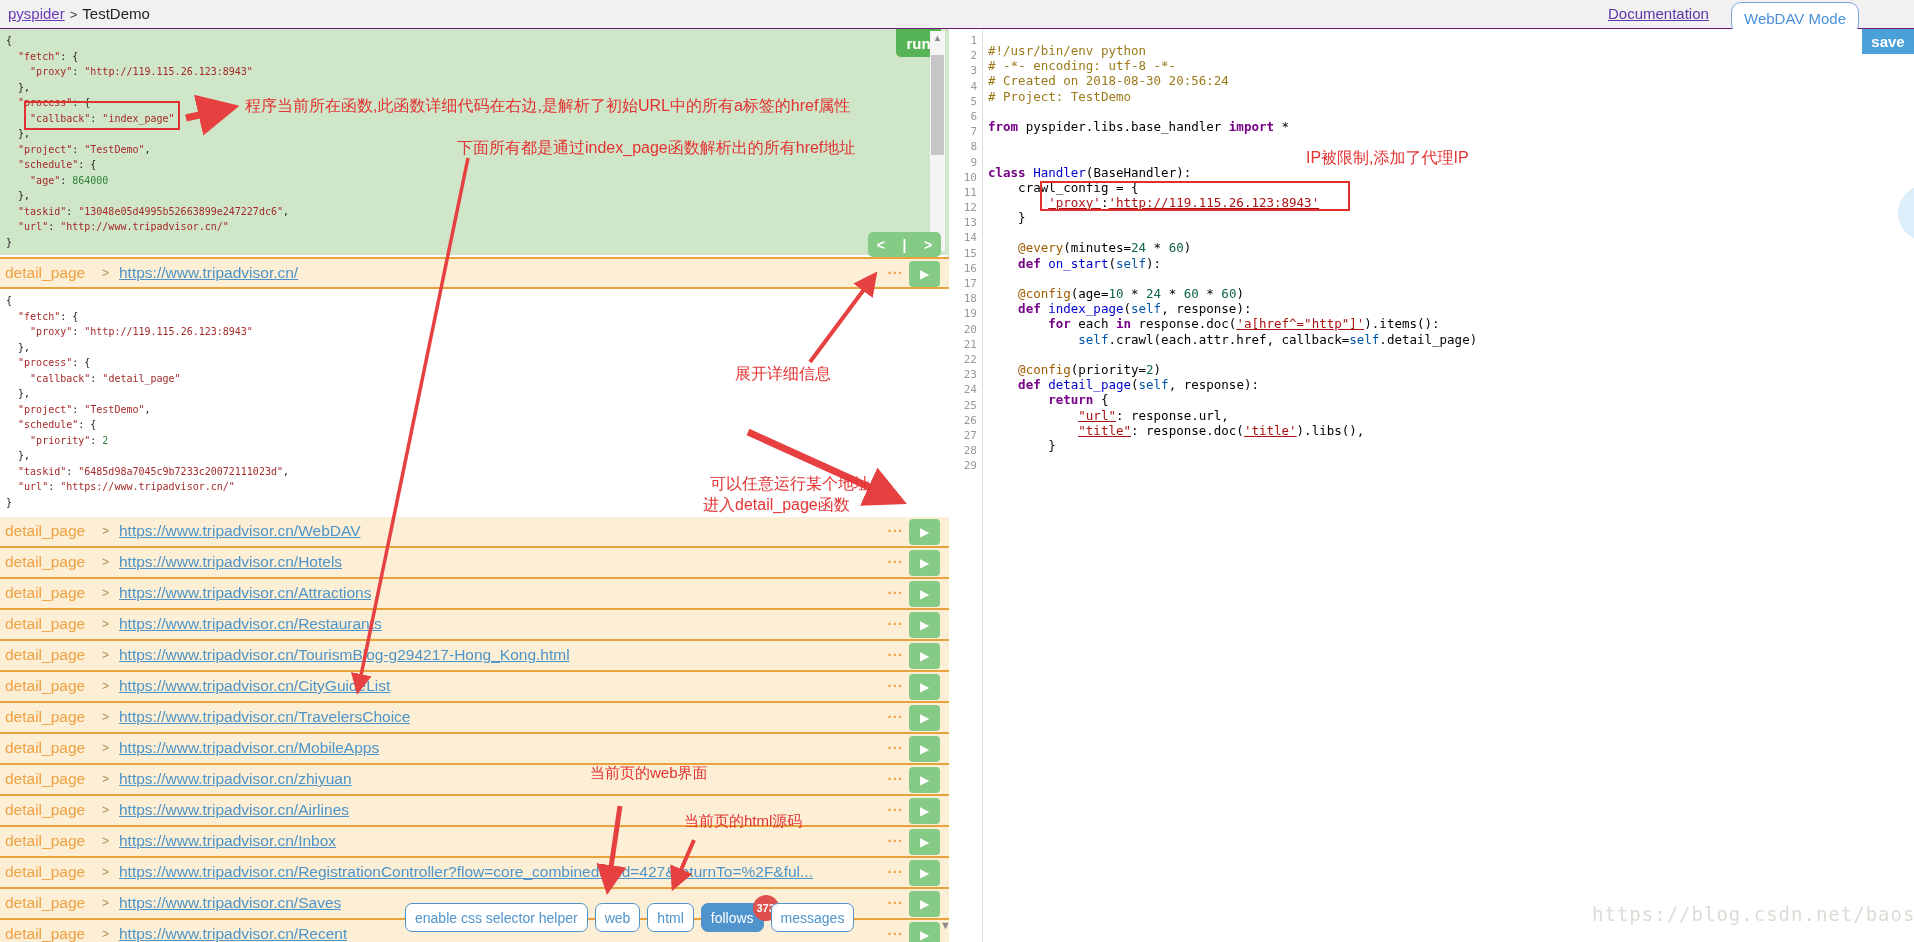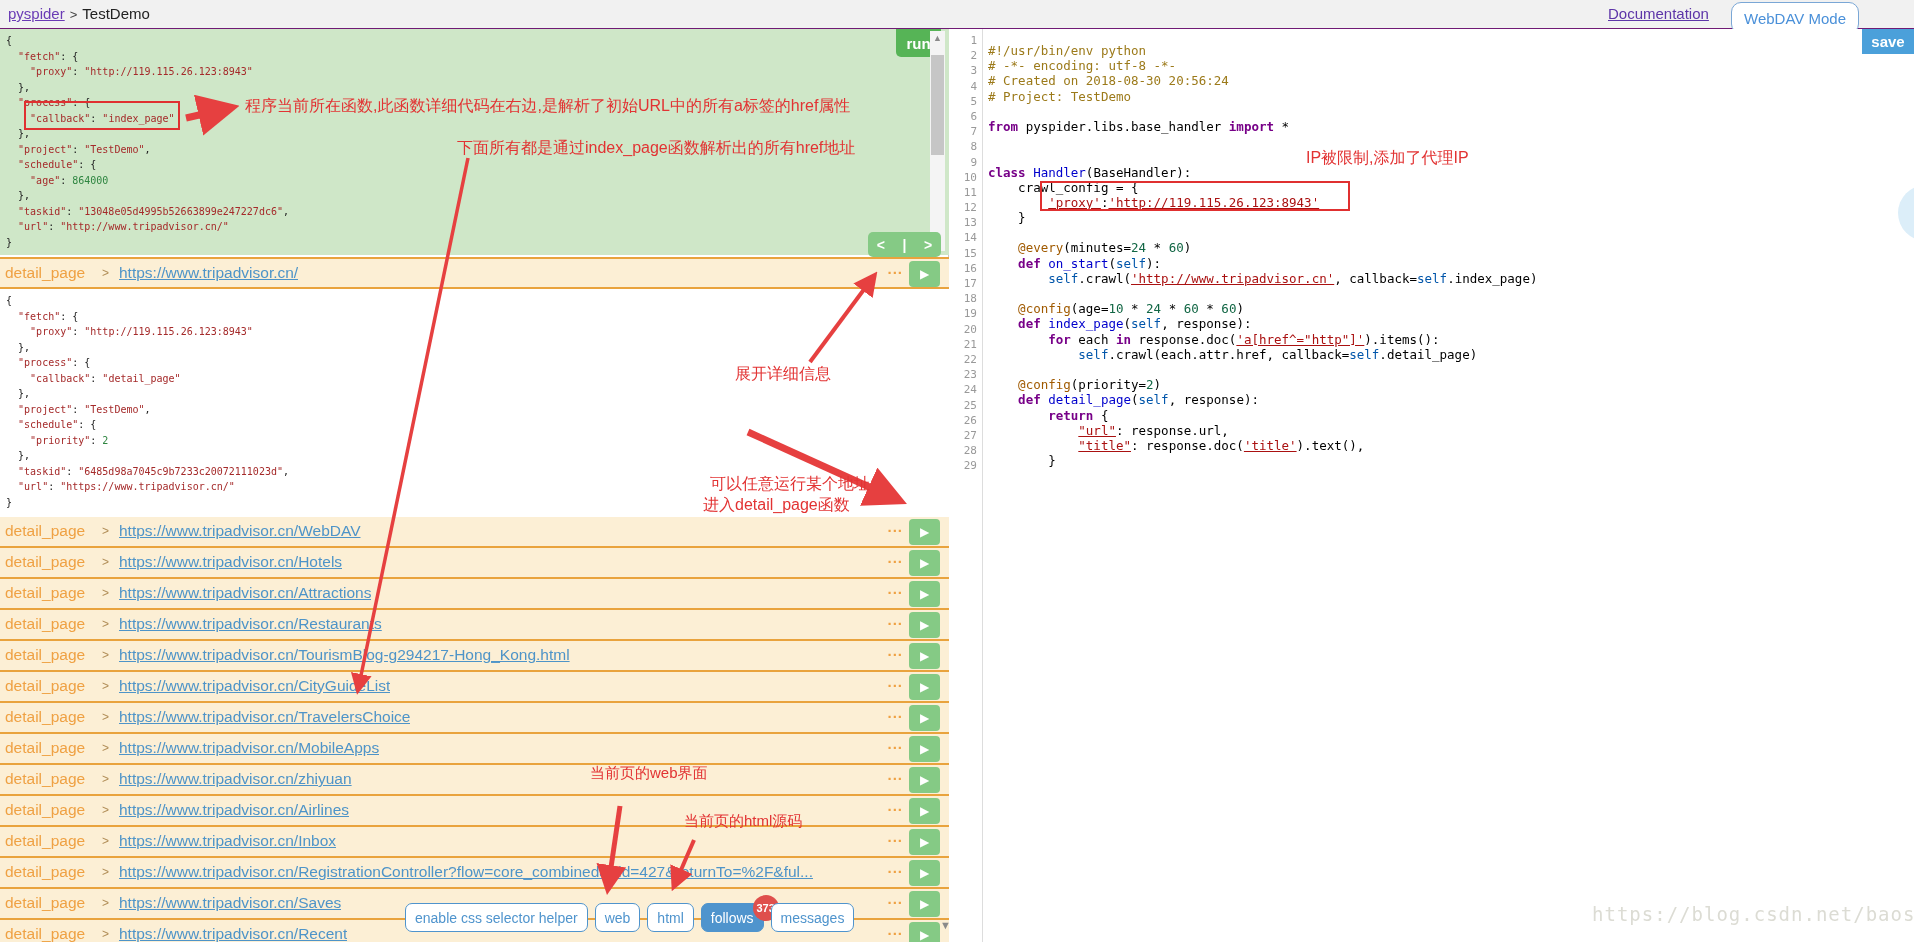--- a/index.html
+++ b/index.html
@@ -340,32 +340,31 @@
         <div class="cline"><span class="sg-k">from</span><span> pyspider.libs.base_handler </span><span class="sg-k">import</span><span> *</span></div>
         <div class="cline"></div>
         <div class="cline"></div>
         <div class="cline"><span class="sg-k">class</span><span> </span><span class="sg-d">Handler</span><span>(BaseHandler):</span></div>
         <div class="cline"><span>    crawl_config = {</span></div>
         <div class="cline"><span>        </span><span class="sg-s">'proxy'</span><span>:</span><span class="sg-s">'http://119.115.26.123:8943'</span></div>
         <div class="cline"><span>    }</span></div>
         <div class="cline"></div>
         <div class="cline"><span>    </span><span class="sg-m">@every</span><span>(minutes=</span><span class="sg-n">24</span><span> * </span><span class="sg-n">60</span><span>)</span></div>
         <div class="cline"><span>    </span><span class="sg-k">def</span><span> </span><span class="sg-d">on_start</span><span>(</span><span class="sg-v">self</span><span>):</span></div>
-        <div class="cline"><span>        </span><span class="sg-v">self</span><span>.crawl(</span><span class="sg-s">'http://www.tripadvisor.cn'</span><span>, callback=</span><span class="sg-v">self</span><span>.index_page)</span></div>
         <div class="cline"></div>
         <div class="cline"><span>    </span><span class="sg-m">@config</span><span>(age=</span><span class="sg-n">10</span><span> * </span><span class="sg-n">24</span><span> * </span><span class="sg-n">60</span><span> * </span><span class="sg-n">60</span><span>)</span></div>
         <div class="cline"><span>    </span><span class="sg-k">def</span><span> </span><span class="sg-d">index_page</span><span>(</span><span class="sg-v">self</span><span>, response):</span></div>
         <div class="cline"><span>        </span><span class="sg-k">for</span><span> each </span><span class="sg-k">in</span><span> response.doc(</span><span class="sg-s">'a[href^="http"]'</span><span>).items():</span></div>
         <div class="cline"><span>            </span><span class="sg-v">self</span><span>.crawl(each.attr.href, callback=</span><span class="sg-v">self</span><span>.detail_page)</span></div>
         <div class="cline"></div>
         <div class="cline"><span>    </span><span class="sg-m">@config</span><span>(priority=</span><span class="sg-n">2</span><span>)</span></div>
         <div class="cline"><span>    </span><span class="sg-k">def</span><span> </span><span class="sg-d">detail_page</span><span>(</span><span class="sg-v">self</span><span>, response):</span></div>
         <div class="cline"><span>        </span><span class="sg-k">return</span><span> {</span></div>
         <div class="cline"><span>            </span><span class="sg-s">"url"</span><span>: response.url,</span></div>
-        <div class="cline"><span>            </span><span class="sg-s">"title"</span><span>: response.doc(</span><span class="sg-s">'title'</span><span>).text(),</span></div>
+        <div class="cline"><span>            </span><span class="sg-s">"title"</span><span>: response.doc(</span><span class="sg-s">'title'</span><span>).libs(),</span></div>
         <div class="cline"><span>        }</span></div>
         <div class="cline"></div>
       </div>
     <button id="save-btn">save</button>
   </div>
 
   <div class="annot" id="annot-1">程序当前所在函数,此函数详细代码在右边,是解析了初始URL中的所有a标签的href属性</div>
   <div class="annot" id="annot-2">下面所有都是通过index_page函数解析出的所有href地址</div>
   <div class="annot" id="annot-3">展开详细信息</div>
   <div class="annot" id="annot-4a">可以任意运行某个地址</div>

